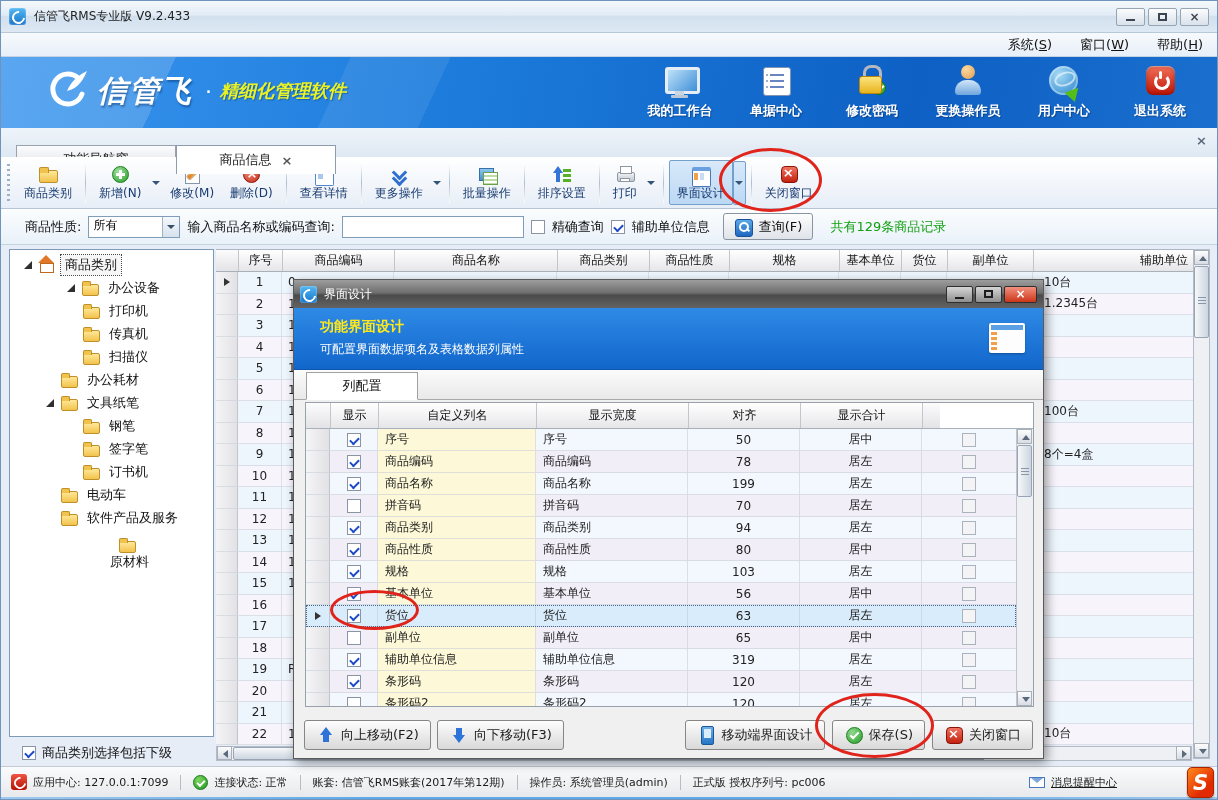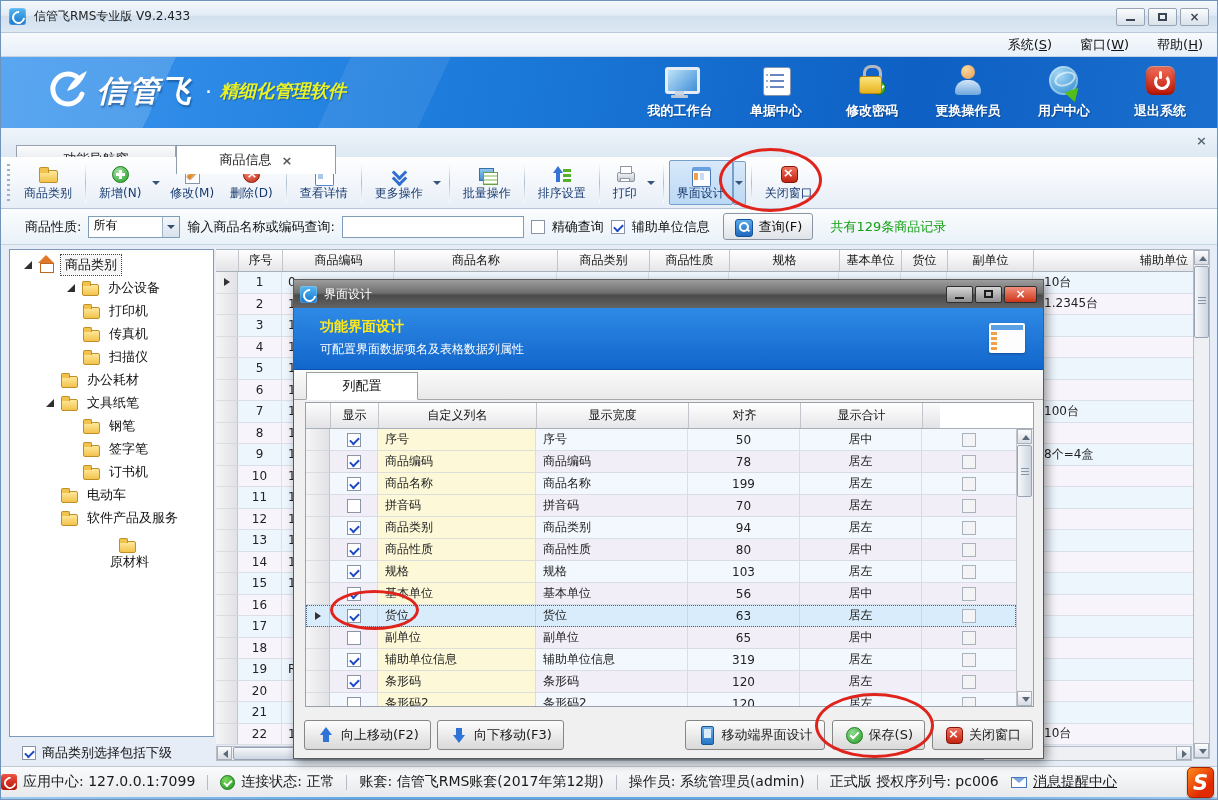--- a/index.html
+++ b/index.html
@@ -311,21 +311,21 @@
   .dlg-vscroll .sthumb::after{top:22px;}
   .dlg-footer{position:absolute;left:10px;right:10px;top:436px;height:34px;display:flex;align-items:flex-end;}
   .dlg-btns-left{display:flex;gap:6px;}
   .dlg-btns-right{display:flex;gap:7px;margin-left:auto;}
   .dlg-btn{display:flex;align-items:center;gap:5px;height:30px;padding:0 11px;
     background:linear-gradient(#fdfdfd,#d9d9d9);border:1px solid #868686;border-radius:3px;
     font-size:13px;color:#1a1a1a;cursor:pointer;white-space:nowrap;}
 
   
   .statusbar{position:absolute;left:0;top:765px;width:100%;height:31px;display:flex;align-items:center;gap:12px;
-    background:linear-gradient(#fafbfc,#e7e9ec);border-top:1px solid #c3c9d1;font-size:14px;color:#1a1a1a;}
+    background:linear-gradient(#fafbfc,#e7e9ec);border-top:1px solid #c3c9d1;padding-left:10px;font-size:11px;color:#1a1a1a;}
   .sb-item{display:flex;align-items:center;gap:6px;white-space:nowrap;}
   .sb-sep{width:1px;height:15px;background:#b6bcc6;}
   .sb-logo{position:relative;width:16px;height:16px;border-radius:3px;background:linear-gradient(#ef5444,#b61405);flex:none;}
   .sb-logo::after{content:"";position:absolute;left:3px;top:3px;width:8px;height:8px;border:2px solid #fff;border-radius:50%;
     border-right-color:transparent;transform:rotate(-40deg);}
   .sb-ok{position:relative;width:15px;height:15px;border-radius:50%;flex:none;
     background:radial-gradient(circle at 35% 30%,#7ed65e,#1f9922);border:1px solid #157517;}
   .sb-ok::after{content:"";position:absolute;left:3px;top:4px;width:6px;height:3px;
     border:solid #fff;border-width:0 0 2px 2px;transform:rotate(-45deg);}
   .sb-mail{position:relative;width:16px;height:11px;background:#fff;border:1px solid #4878c0;flex:none;}

